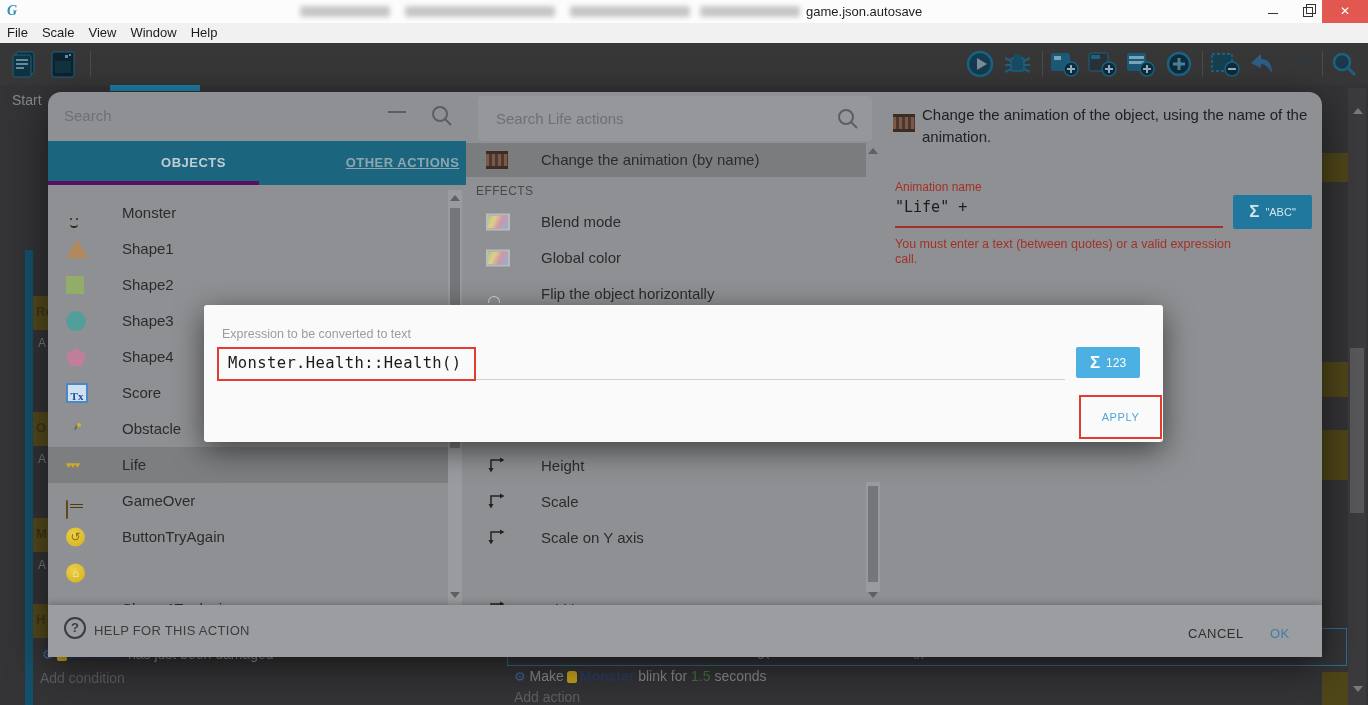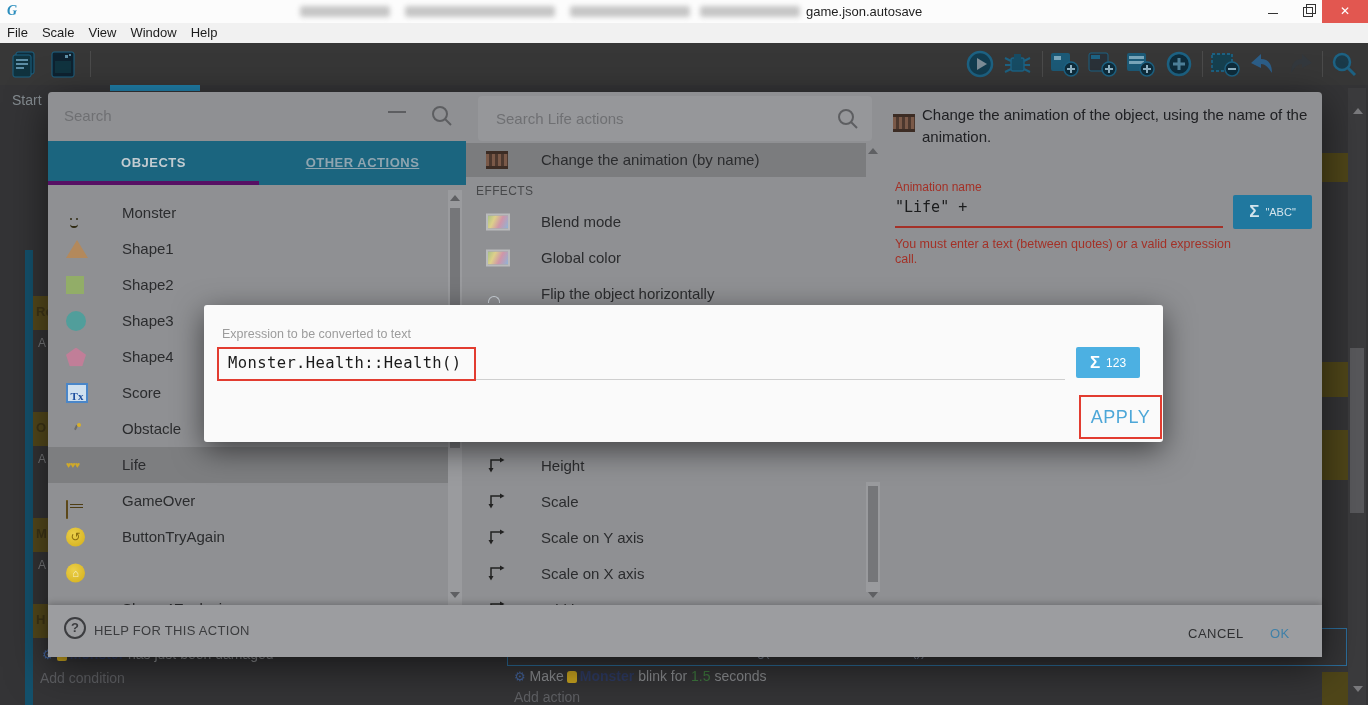--- a/index.html
+++ b/index.html
@@ -42,25 +42,25 @@
   .arr-dn{border-top:6px solid #7a7a7d;}
   .ev-text{font-size:14px;color:#8b8d90;white-space:nowrap;}
   .ev-bold{font-weight:bold;color:#2e3b63;}
   .ev-green{color:#3f7a3f;}
   .ev-add{font-size:14px;color:#5f6064;}
   .gear{color:#43629a;font-size:13px;font-style:normal;}
   .mini-monster{display:inline-block;width:10px;height:12px;background:#c9a41f;border-radius:3px 3px 2px 2px;vertical-align:-2px;margin:0 3px;}
   .blue-box{left:507px;top:628px;width:838px;height:36px;border:1px solid #2c6e9c;}
   .blue-box .ev-text{position:absolute;left:10px;top:14px;width:818px;overflow:hidden;color:#7b8494;}
   
-  .dialog{left:48px;top:92px;width:1274px;height:565px;background:#8f9093;border-radius:4px;
+  .dialog{left:48px;top:92px;width:1274px;height:565px;background:#8f9093;border-radius:13px;
           box-shadow:0 10px 40px rgba(0,0,0,.55);}
   .srch-ph{font-size:15px;color:#6f7073;}
   .tabbar{left:0;top:49px;width:418px;height:44px;background:#1b657f;}
-  .tab{position:absolute;top:0;height:47px;line-height:44px;text-align:center;font-size:13px;font-weight:bold;letter-spacing:.5px;}
+  .tab{position:absolute;top:0;height:47px;line-height:44px;text-align:center;font-size:13px;font-weight:bold;letter-spacing:.5px;padding-left:40px;}
   .tab-active{left:0;width:211px;color:#c3ccd1;}
   .tab-inactive{left:211px;width:207px;color:#8fa5b0;text-decoration:underline;}
   .purple-line{left:0;top:89px;width:211px;height:4px;background:#571064;}
   .obj-row{left:0;width:400px;height:36px;}
   .obj-row.sel{background:#7d7e80;}
   .olabel{position:absolute;left:74px;top:0;line-height:36px;font-size:15px;color:#2b2c2e;}
   .oicon{position:absolute;left:18px;top:50%;transform:translateY(-50%);}
   .act-row{left:418px;width:400px;height:36px;}
   .act-row .olabel{left:75px;}
   .act-row .oicon{left:18px;}
@@ -87,21 +87,21 @@
   
   .modal{left:204px;top:305px;width:959px;height:137px;background:#fafafa;border-radius:3px;
          box-shadow:0 8px 30px rgba(0,0,0,.55);z-index:30;}
   .m-lbl{left:18px;top:22px;font-size:12.5px;color:#9c9c9c;}
   .m-val{left:24px;top:49px;font-family:"DejaVu Sans Mono",monospace;font-size:15.5px;letter-spacing:.4px;color:#1a1a1a;}
   .m-underline{left:18px;top:74px;width:843px;height:1px;background:#cfcfcf;}
   .m-sigma{left:872px;top:42px;width:64px;height:31px;background:#4cb0e2;color:#fff;}
   .anno{border:2px solid #e23c30;}
   .anno-input{left:13px;top:42px;width:255px;height:30px;}
   .anno-apply{left:875px;top:90px;width:79px;height:40px;}
-  .m-apply{left:0;top:0;width:79px;height:40px;line-height:40px;text-align:center;font-size:18px;
+  .m-apply{left:0;top:0;width:79px;height:40px;line-height:40px;text-align:center;font-size:11px;
            color:#4da7d8;letter-spacing:.6px;}
   
   .ico-monster{width:16px;height:20px;background:#dcbe2b;border-radius:5px 5px 3px 3px;position:relative;}
   .ico-monster::before{content:"";position:absolute;left:4px;top:5px;width:2px;height:2px;background:#2f2a12;
                        border-radius:50%;box-shadow:6px 0 0 #2f2a12;}
   .ico-monster::after{content:"";position:absolute;left:4px;top:10px;width:8px;height:3px;
                       border-bottom:2px solid #2f2a12;border-radius:0 0 4px 4px;}
   .ico-triangle{width:0;height:0;border-left:11px solid transparent;border-right:11px solid transparent;border-bottom:18px solid #b3895c;}
   .ico-square{width:18px;height:18px;background:#92ad68;}
   .ico-circle{width:20px;height:20px;border-radius:50%;background:#519e9b;}
@@ -417,28 +417,20 @@
       <span class="olabel">Scale</span>
       </div>
     <div class="abs act-row" style="top:428px;">
       <span class="oicon" style="left:20px;"><svg width="20" height="20">
             <path d="M5 15 V6 H14" fill="none" stroke="#222" stroke-width="1.5"></path>
             <path d="M2.5 14 h5 L5 18.5 Z" fill="#222"></path>
             <path d="M14 3.5 v5 L18.5 6 Z" fill="#222"></path>
           </svg></span>
       <span class="olabel">Scale on Y axis</span>
       </div>
-    <div class="abs act-row" style="top:464px;">
-      <span class="oicon" style="left:20px;"><svg width="20" height="20">
-            <path d="M5 15 V6 H14" fill="none" stroke="#222" stroke-width="1.5"></path>
-            <path d="M2.5 14 h5 L5 18.5 Z" fill="#222"></path>
-            <path d="M14 3.5 v5 L18.5 6 Z" fill="#222"></path>
-          </svg></span>
-      <span class="olabel">Scale on X axis</span>
-      </div>
     <div class="abs act-row" style="top:500px;">
       <span class="oicon" style="left:20px;"><svg width="20" height="20">
             <path d="M5 15 V6 H14" fill="none" stroke="#222" stroke-width="1.5"></path>
             <path d="M2.5 14 h5 L5 18.5 Z" fill="#222"></path>
             <path d="M14 3.5 v5 L18.5 6 Z" fill="#222"></path>
           </svg></span>
       <span class="olabel">Width</span>
       </div>
 
     <div class="abs arr arr-up" style="left:820px;top:56px;border-bottom-color:#5f6063;"></div>

